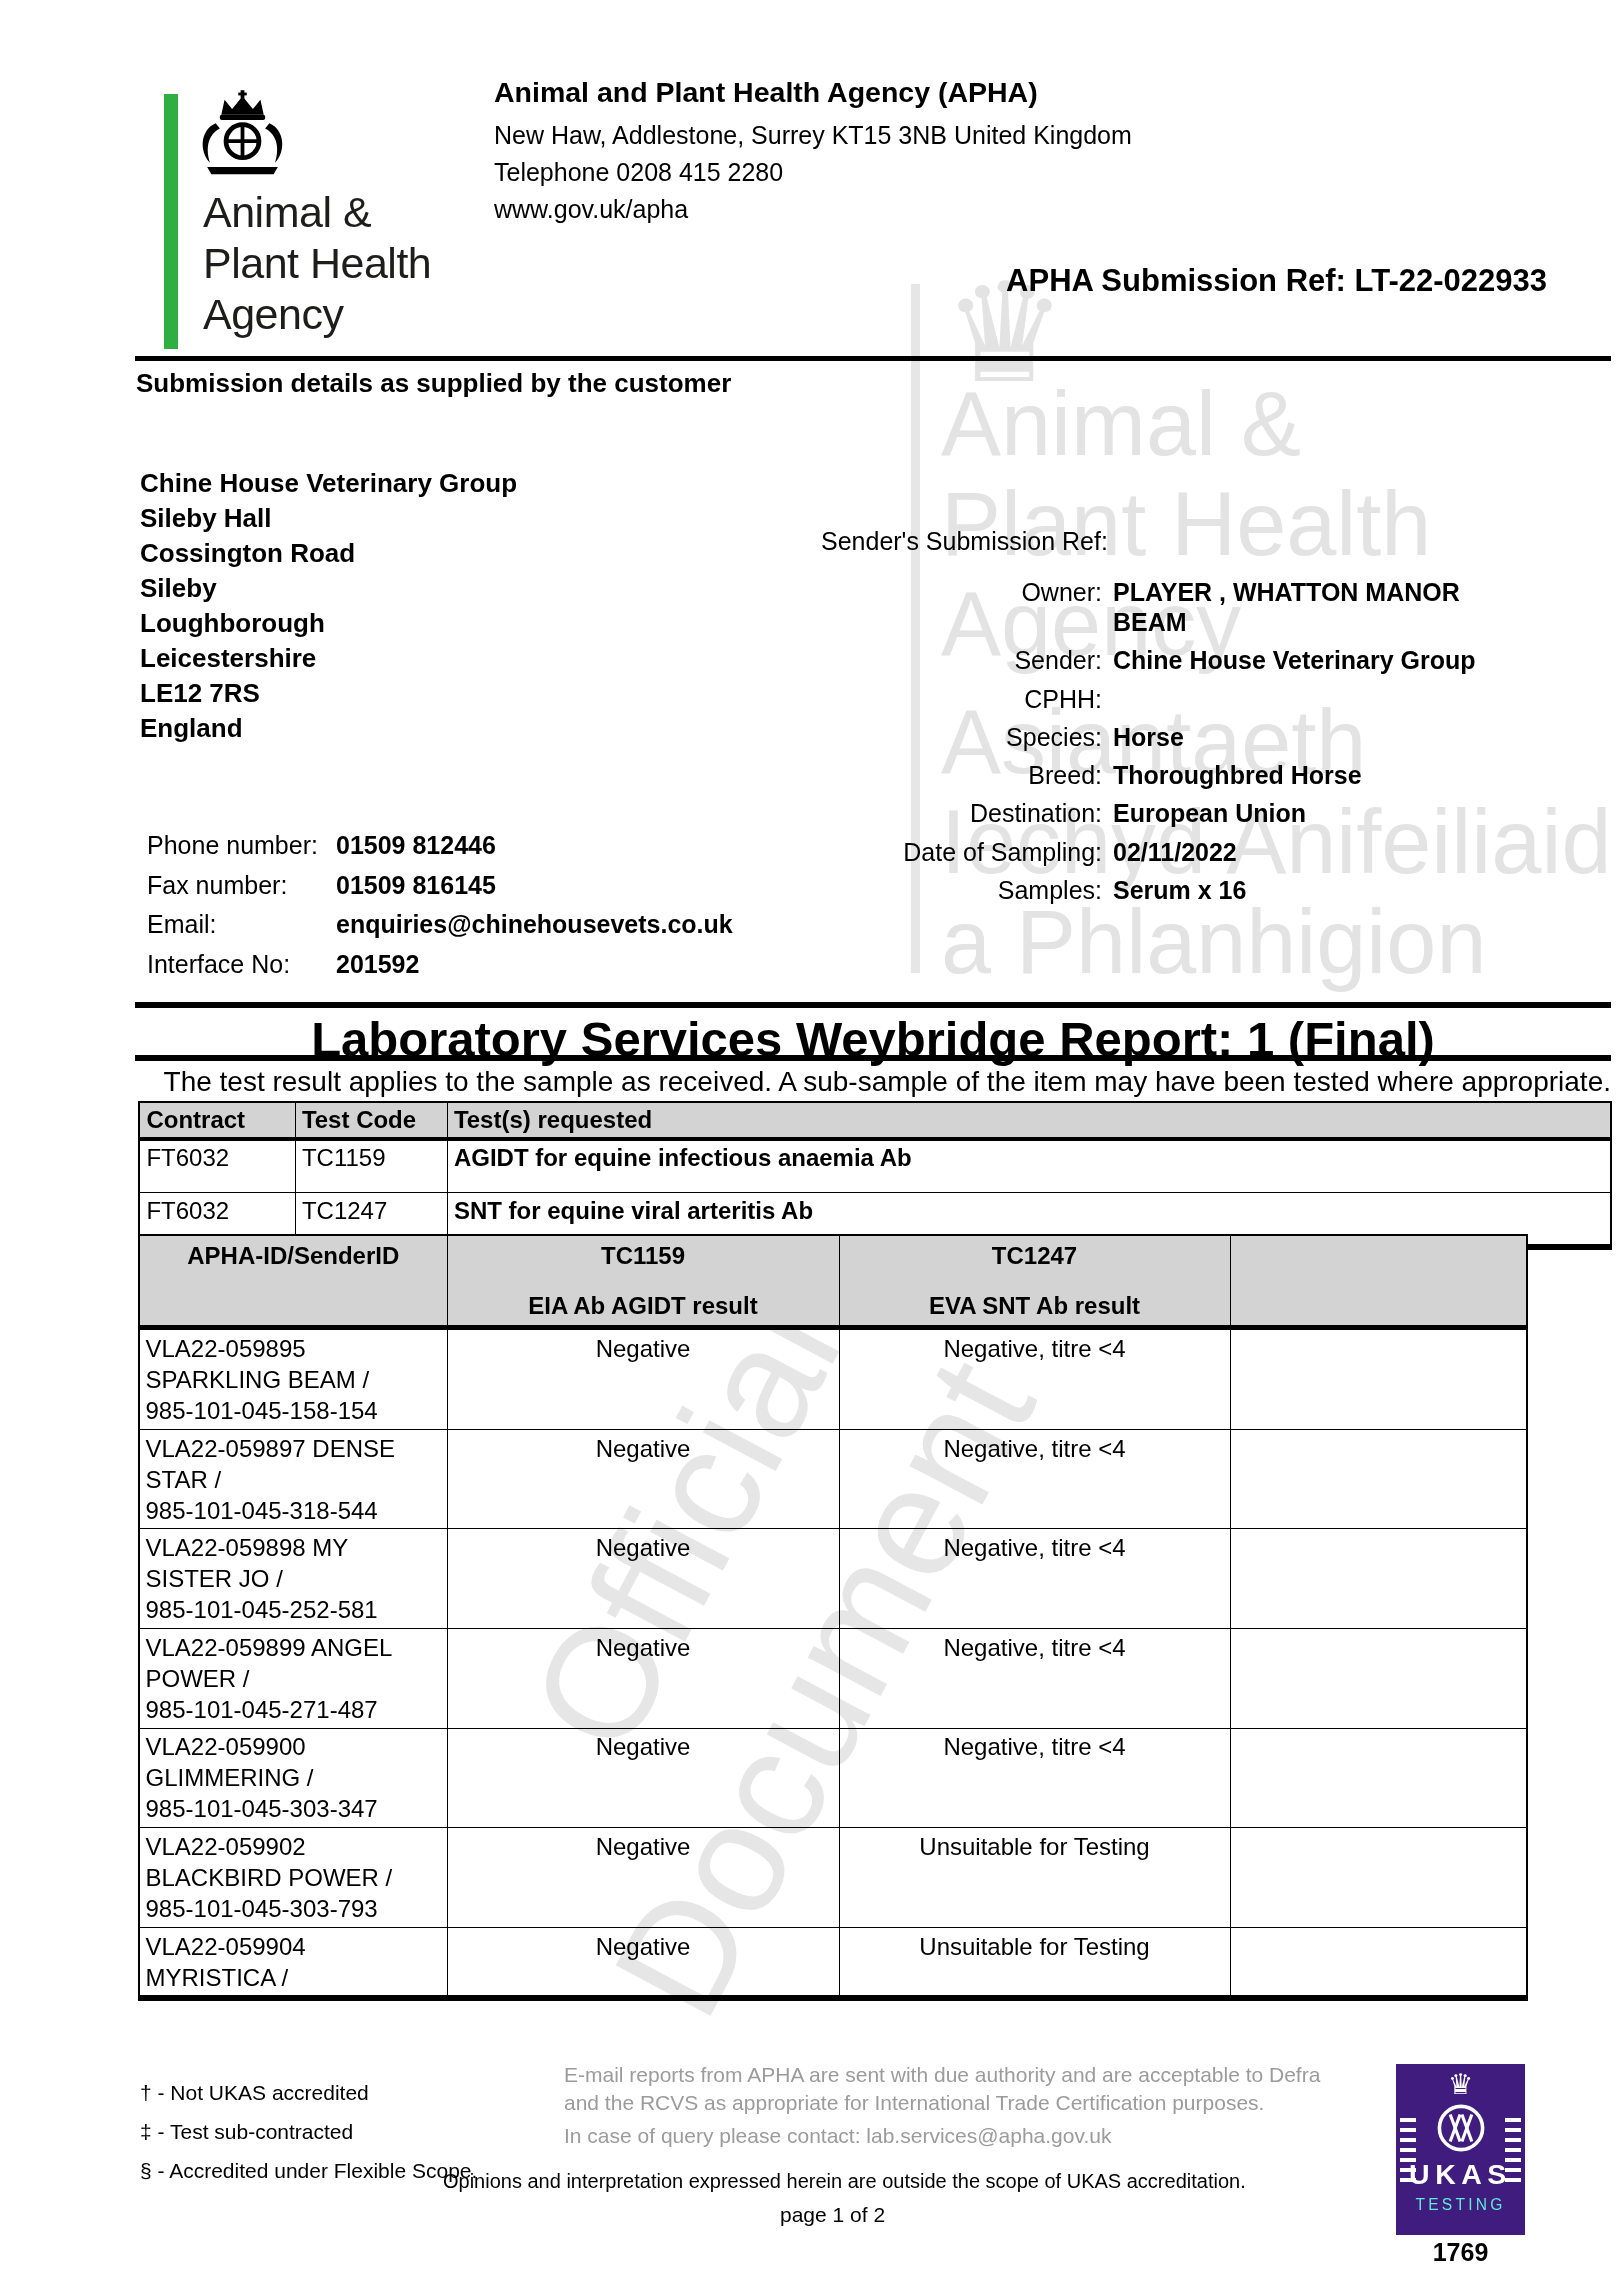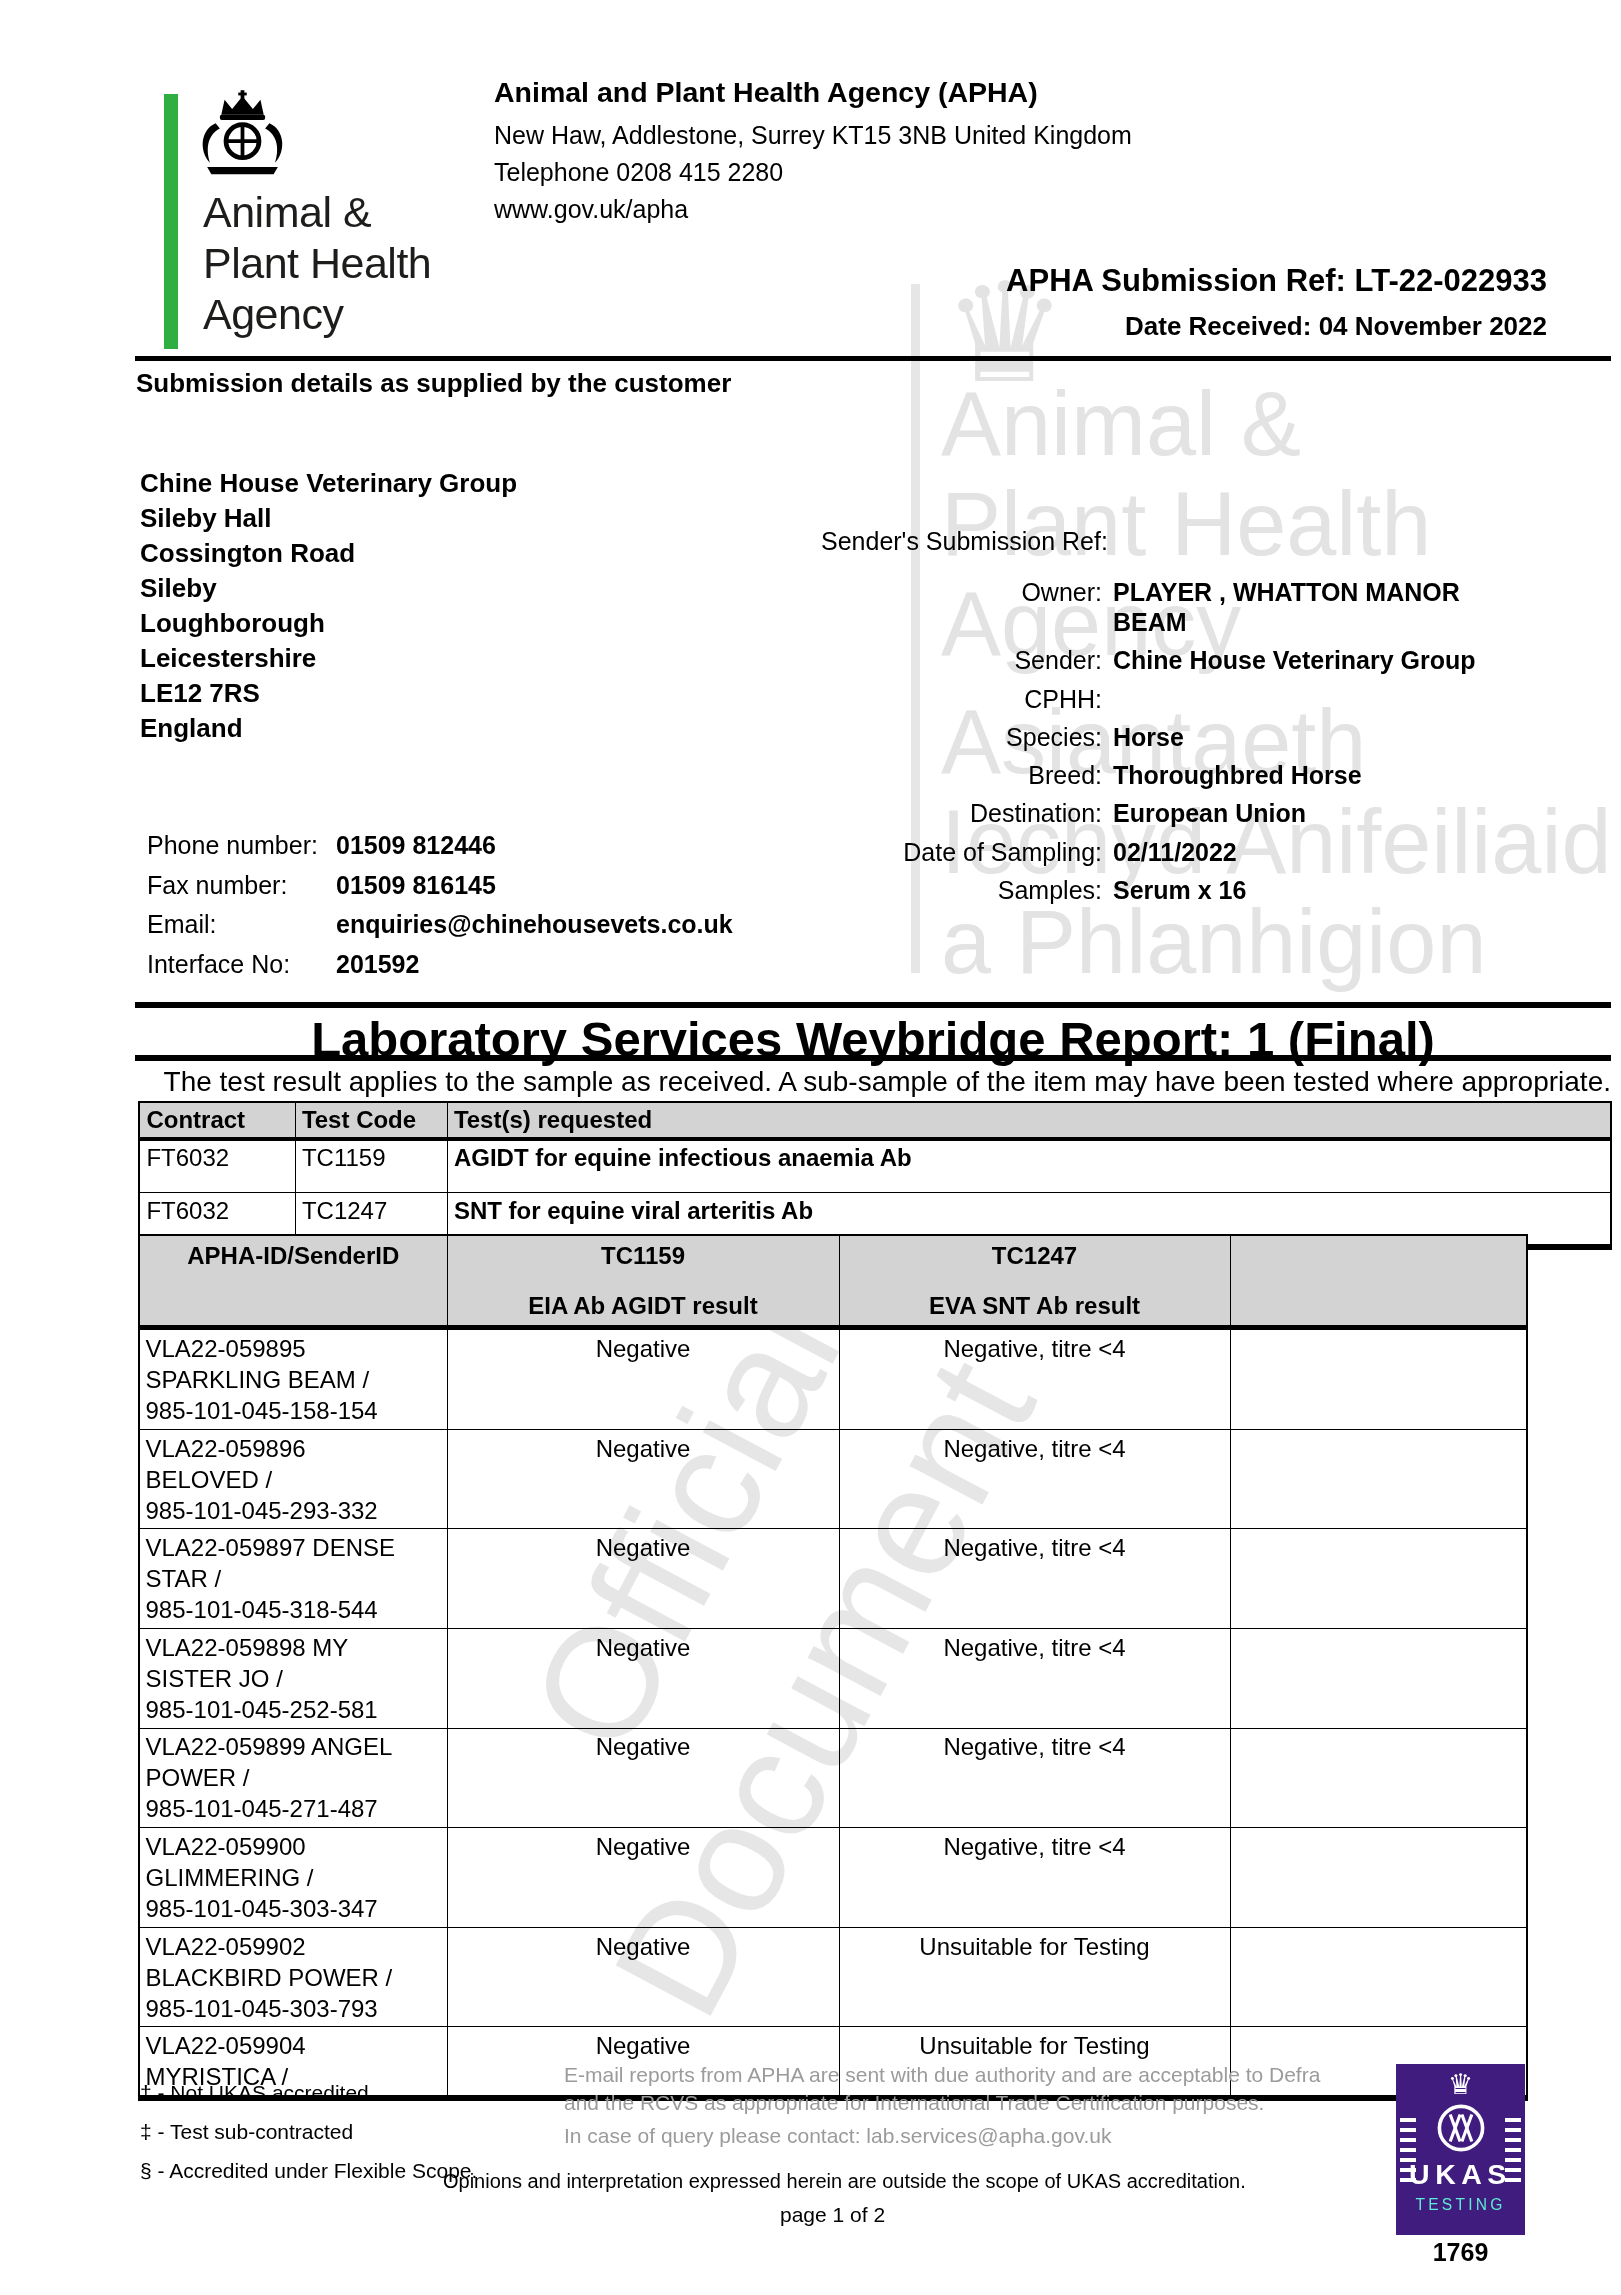--- a/index.html
+++ b/index.html
@@ -123,21 +123,20 @@
   <div class="agency-head abs z1">
     <div class="agency-title">Animal and Plant Health Agency (APHA)</div>
     <div class="agency-lines">
       <div class="agency-line">New Haw, Addlestone, Surrey KT15 3NB United Kingdom</div>
       <div class="agency-line">Telephone 0208 415 2280</div>
       <div class="agency-line">www.gov.uk/apha</div>
     </div>
   </div>
   <div class="sub-ref abs z1">
     <div class="l1">APHA Submission Ref: LT-22-022933</div>
-    <div class="l2">Date Received: 04 November 2022</div>
   </div>
   <div class="topline abs z1"></div>
   <div class="section-heading abs z1">Submission details as supplied by the customer</div>
 
   <div class="customer-address abs z1">
     <div>Chine House Veterinary Group</div>
     <div>Sileby Hall</div>
     <div>Cossington Road</div>
     <div>Sileby</div>
     <div>Loughborough</div>
@@ -277,30 +276,20 @@
           <div>VLA22-059895</div>
               <div>SPARKLING BEAM /</div>
               <div>985-101-045-158-154</div>
         </td>
         <td class="c2">Negative</td>
         <td class="c3">Negative, titre &lt;4</td>
         <td class="c4"></td>
       </tr>
       <tr class="r">
         <td class="c1">
-          <div>VLA22-059896</div>
-              <div>BELOVED /</div>
-              <div>985-101-045-293-332</div>
-        </td>
-        <td class="c2">Negative</td>
-        <td class="c3">Negative, titre &lt;4</td>
-        <td class="c4"></td>
-      </tr>
-      <tr class="r">
-        <td class="c1">
           <div>VLA22-059897 DENSE</div>
               <div>STAR /</div>
               <div>985-101-045-318-544</div>
         </td>
         <td class="c2">Negative</td>
         <td class="c3">Negative, titre &lt;4</td>
         <td class="c4"></td>
       </tr>
       <tr class="r">
         <td class="c1">

